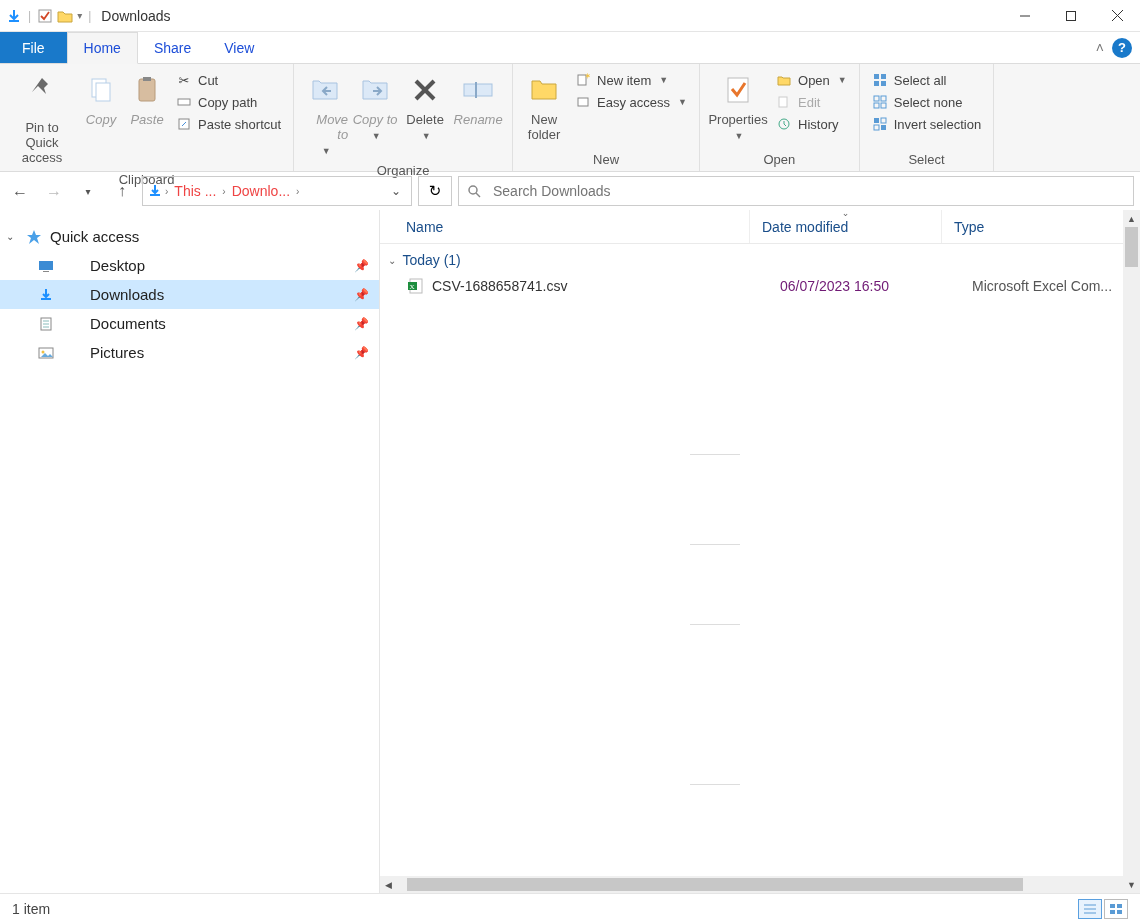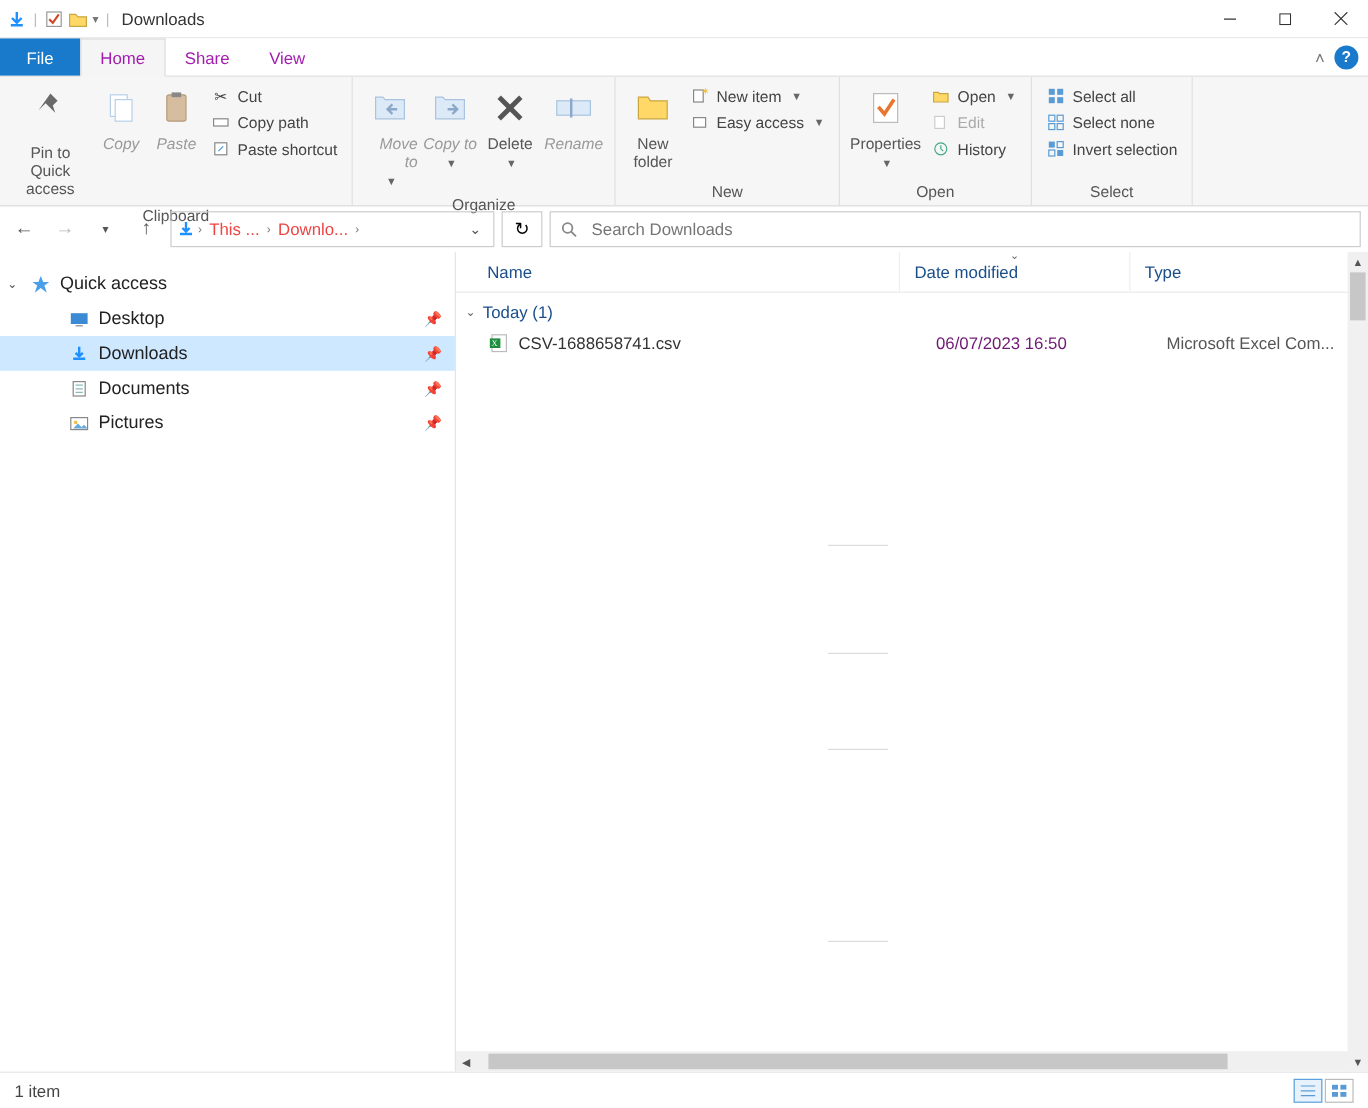--- a/index.html
+++ b/index.html
@@ -38,21 +38,21 @@
     background:#fff;
     border-bottom:1px solid #dcdcdc;
   }
   .filetab {
     background:#1979ca; color:#fff;
     padding: 0 22px; display:flex; align-items:center;
     font-size:14px;
   }
   .tab {
     padding:0 16px; display:flex; align-items:center;
-    font-size:14px; color:#a21caf;
+    font-size:14px; color:#1d4ed8;
     border-right:1px solid transparent;
   }
   .tab.active {
     background:#f5f5f5;
     border:1px solid #dcdcdc; border-bottom:1px solid #f5f5f5;
     margin-bottom:-1px;
   }
   .tabsbar .right { margin-left:auto; display:flex; align-items:center; gap:8px; padding-right:8px;}
   .help-icon {
     width:20px;height:20px;border-radius:50%;
@@ -113,21 +113,21 @@
   .navpane {
     width:380px; border-right:1px solid #e5e5e5;
     padding-top:12px;
   }
   .tree-row {
     display:flex; align-items:center; height:29px; padding-left:6px;
     font-size:15px; color:#222;
   }
   .tree-row .exp { width:18px; color:#555; font-size:10px;}
   .tree-row .ic { width:20px; display:flex;align-items:center;justify-content:center; margin-right:6px;}
-  .tree-row.child { padding-left:56px; }
+  .tree-row.child { padding-left:36px;gap:28px; }
   .tree-row.selected { background:#cde8ff; }
   .pin { margin-left:auto; margin-right:10px; color:#777; font-size:12px;}
   .content {
     flex:1; display:flex; flex-direction:column; position:relative;
   }
   .cols {
     display:flex; height:34px; border-bottom:1px solid #eaeaea;
     font-size:14px; color:#1a4e8a;
   }
   .cols div { display:flex; align-items:center; padding:0 12px; border-right:1px solid #eee;}

